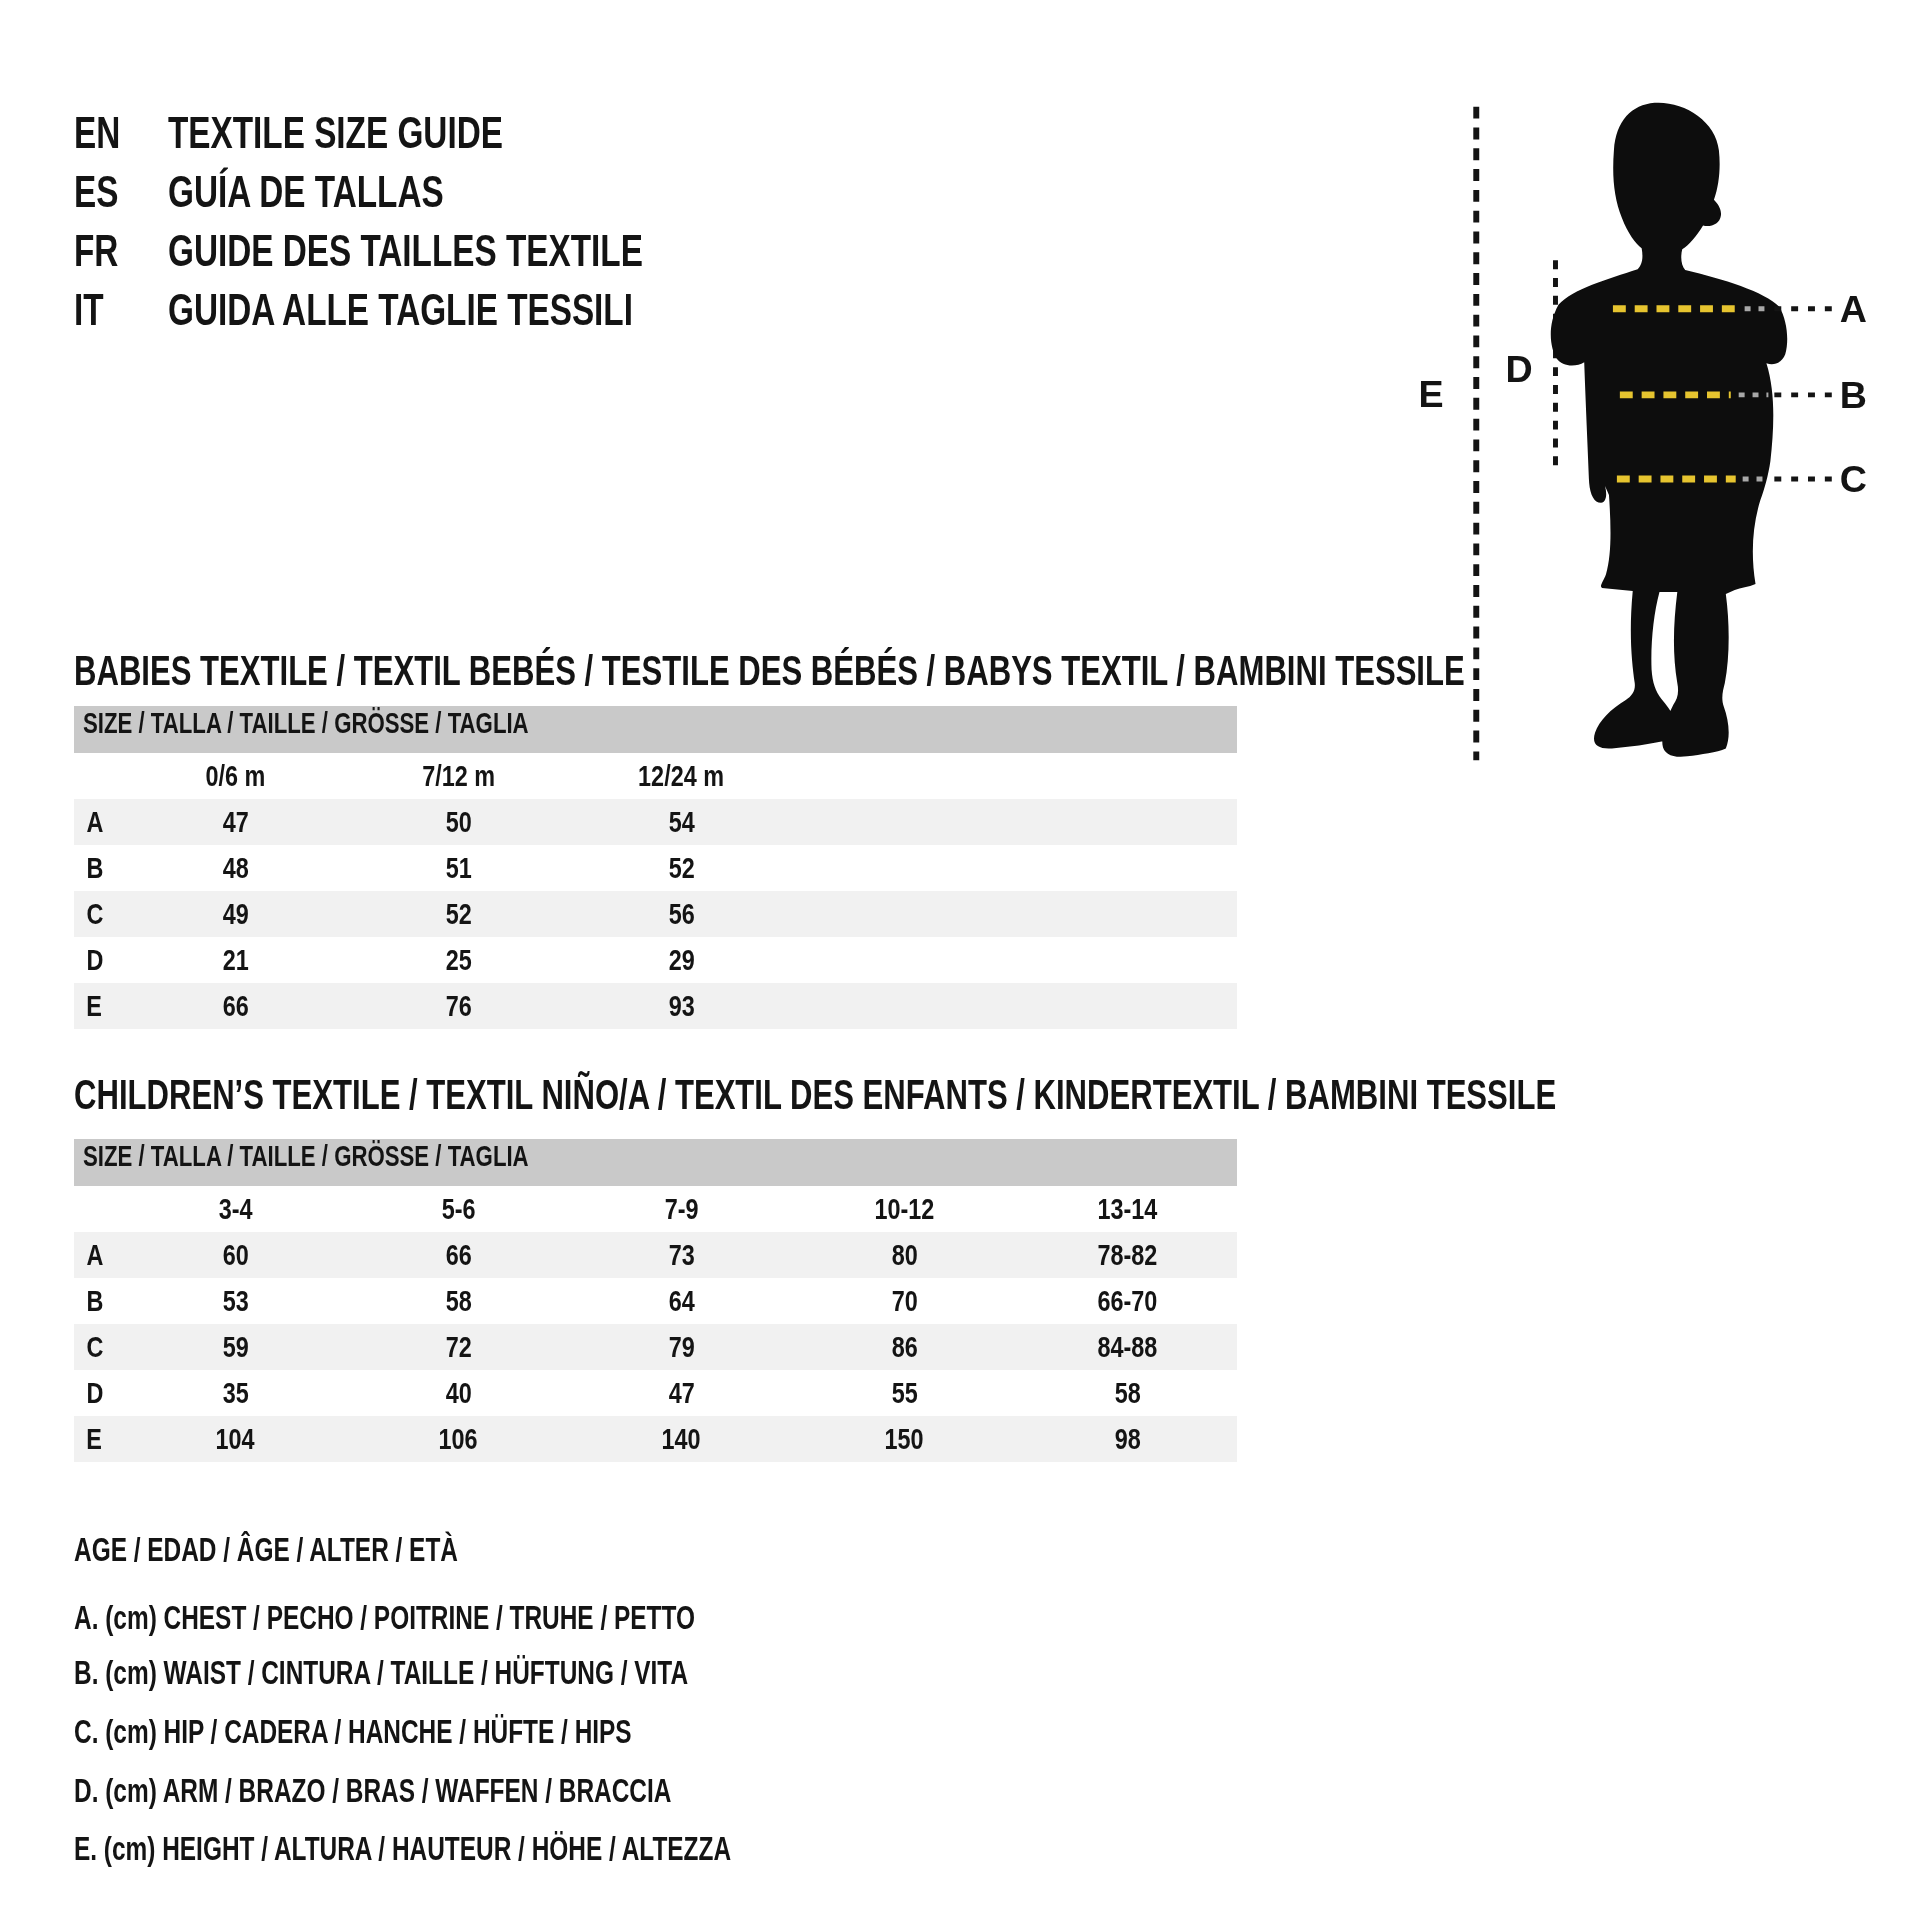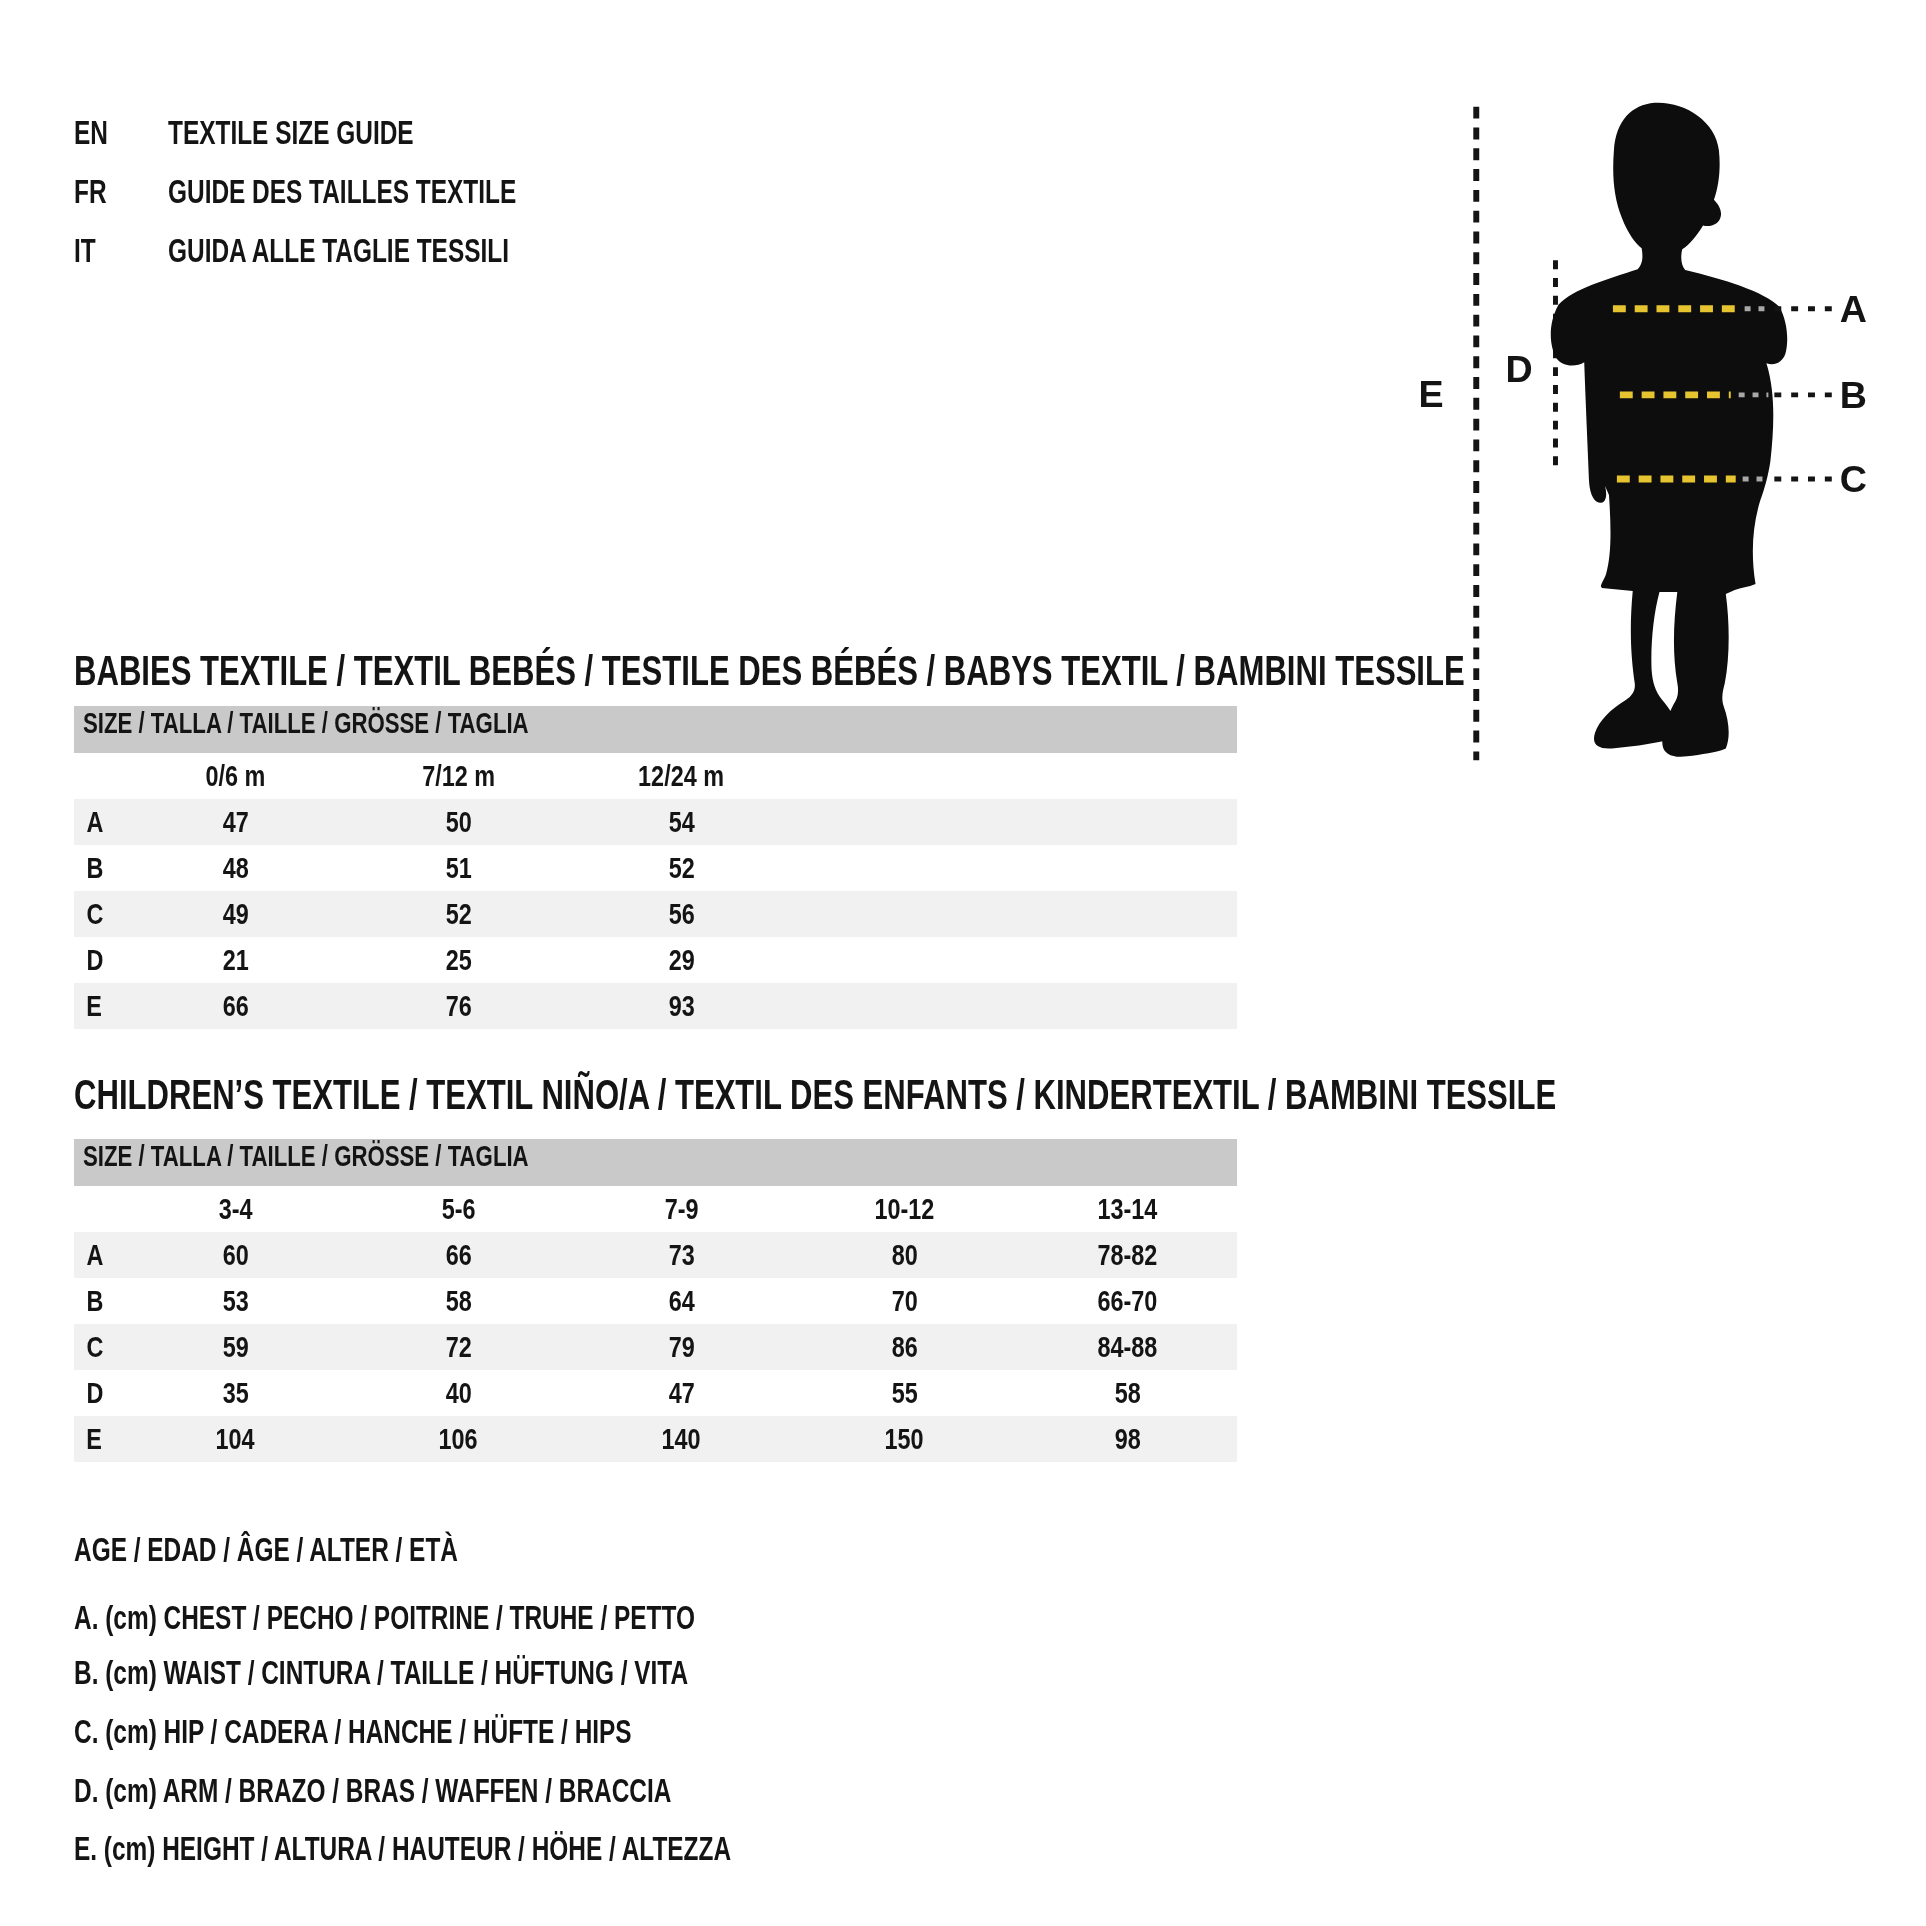--- a/index.html
+++ b/index.html
@@ -8,21 +8,21 @@
     width:1927px;height:1927px;position:relative;background:#ffffff;
     font-family:"Liberation Sans",sans-serif;color:#141414;overflow:hidden;
   }
   .abs{position:absolute;}
   
   .cx{display:inline-block;transform:scaleX(0.74);transform-origin:0 50%;white-space:nowrap;}
   .cxc{display:inline-block;transform:scaleX(0.78);transform-origin:50% 50%;white-space:nowrap;}
 
   
   .lang-block{left:74px;top:103px;}
-  .lang-row{display:flex;height:59px;align-items:center;font-size:33px;font-weight:700;}
+  .lang-row{display:flex;height:59px;align-items:center;font-size:45px;font-weight:700;}
   .lang-code{width:94px;flex:0 0 94px;}
   
   .section-title{left:74px;font-size:42px;font-weight:700;line-height:46px;}
 
   
   .size-table{left:74px;width:1163px;}
   .tbar{height:47px;background:#c9c9c9;display:flex;align-items:flex-start;
         padding-left:9px;box-sizing:border-box;font-size:30px;font-weight:700;}
   .trow{display:flex;height:46px;align-items:stretch;font-size:30px;font-weight:700;}
   .trow.alt{background:#f1f1f1;}
@@ -36,20 +36,24 @@
   .figure-svg{left:1386px;top:79px;width:541px;height:713px;}
   .fig-label{font-family:"Liberation Sans",sans-serif;font-weight:700;font-size:38px;fill:#141414;}
 </style>
 </head>
 <body>
 
 <div class="abs lang-block">
   <div class="lang-row">
     <span class="lang-code"><span class="cx">EN</span></span>
     <span class="cx">TEXTILE SIZE GUIDE</span>
+  </div>
+  <div class="lang-row">
+    <span class="lang-code"><span class="cx">ES</span></span>
+    <span class="cx">GUÍA DE TALLAS</span>
   </div>
   <div class="lang-row">
     <span class="lang-code"><span class="cx">FR</span></span>
     <span class="cx">GUIDE DES TAILLES TEXTILE</span>
   </div>
   <div class="lang-row">
     <span class="lang-code"><span class="cx">IT</span></span>
     <span class="cx">GUIDA ALLE TAGLIE TESSILI</span>
   </div>
 </div>

